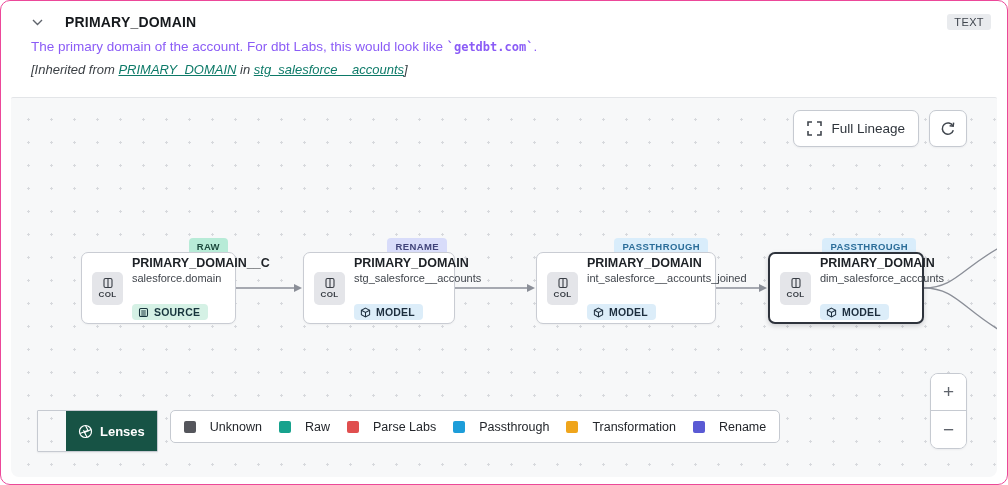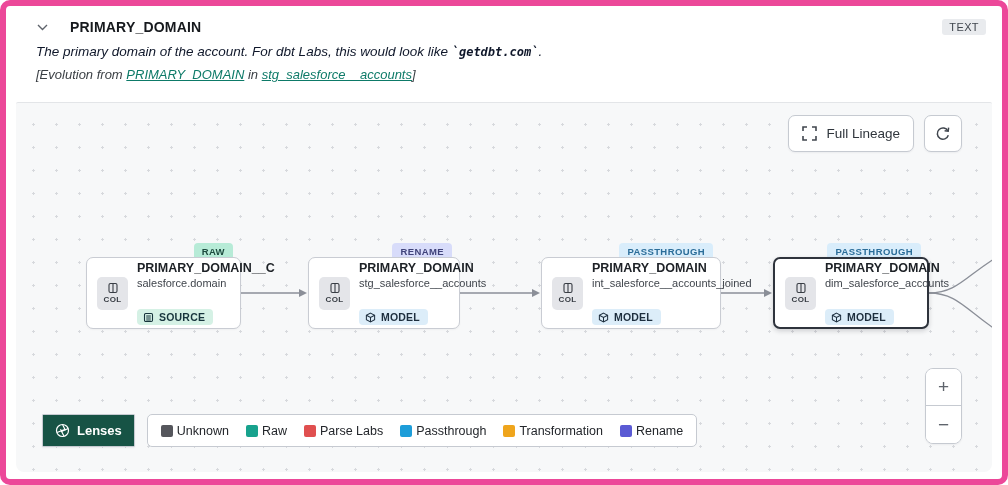--- a/index.html
+++ b/index.html
@@ -1,28 +1,28 @@
 <!DOCTYPE html>
 <html><head>
 <meta charset="utf-8">
 <style>
   * { box-sizing: border-box; margin: 0; padding: 0; }
   html,body { width:1008px; height:485px; background:#fff; font-family:"Liberation Sans", sans-serif; }
   .card { position:absolute; inset:0; width:1008px; height:485px; background:#fff;
-          border:6px solid #ec4899; border-radius:10px; overflow:hidden; }
+          border:1px solid #ec4899; border-radius:10px; overflow:hidden; }
 
   
   .hdr { position:relative; padding:13px 18px 0 28px; }
   .hdr-row { display:flex; align-items:center; }
   .chev-btn { width:16px; height:16px; display:flex; align-items:center; justify-content:center;
               color:#5f646c; cursor:pointer; background:none; border:none; }
   .hdr-title { margin-left:20px; font-size:14px; font-weight:700; color:#16191d; letter-spacing:.2px; }
   .type-badge { position:absolute; right:16px; top:13px; background:#e9ebee; color:#40464e;
                 font-size:11px; font-weight:500; padding:2px 7px; border-radius:3px; letter-spacing:.4px; }
-  .desc { margin:9px 0 0 2px; font-style:italic; font-size:13.5px; color:#0f172a; }
+  .desc { margin:9px 0 0 2px; font-size:13.5px; color:#8b5cf6; }
   .desc code { font-family:"DejaVu Sans Mono", monospace; font-weight:700; font-size:12px; }
   .inherited { margin:8px 0 10px 2px; font-style:italic; font-size:13px; color:#3a3f44; }
   .inherited a { color:#0d7a68; text-decoration:underline; cursor:pointer; }
 
   
   .canvas { position:absolute; left:10px; right:10px; top:96px; bottom:7px;
             background:#f7f8f9; border-top:1px solid #e3e5e8;
             border-radius:2px 2px 8px 8px;
             background-image:radial-gradient(circle, #d7d9dd 1px, transparent 1.3px);
             background-size:23px 23px; background-position:6px 10px; overflow:hidden; }
@@ -52,28 +52,28 @@
   .node-body { display:flex; flex-direction:column; gap:2px; min-width:0; }
   .node-title { font-size:12.5px; font-weight:700; color:#1d2126; white-space:nowrap; }
   .node-sub { font-size:11px; color:#40454c; white-space:nowrap; }
   .res-badge { display:inline-flex; align-items:center; gap:5px; align-self:flex-start;
                margin-top:18px; padding:2px 8px 2px 6px; border-radius:4px;
                font-size:10.5px; font-weight:600; letter-spacing:.2px; }
 
   
   .bottom-bar { position:absolute; left:26px; bottom:25px; display:flex; gap:12px; align-items:stretch; z-index:3; }
   .lens-group { display:flex; border-radius:1px; overflow:hidden; border:1px solid #c6cad1;
-                box-shadow:0 1px 2px rgba(20,24,31,.06); height:33px; }
+                box-shadow:0 1px 2px rgba(20,24,31,.06); height:42px;padding-left:28px; }
   .lens-left { display:flex; align-items:center; gap:7px; color:#fff; font-size:13px; font-weight:600;
                padding:0 12px; cursor:pointer; border:none; font-family:inherit; }
   .lens-right { display:flex; align-items:center; gap:8px; background:#fff; padding:0 12px;
                 font-size:13.5px; color:#23262b; cursor:pointer; border:none; border-left:1px solid #c6cad1; font-family:inherit; }
   .legend { display:flex; align-items:center; gap:17px; background:#fff; border:1px solid #c6cad1;
             border-radius:5px; padding:0 13px; height:33px; }
-  .legend-item { display:flex; align-items:center; gap:4px; font-size:12.5px; color:#23262b; }
+  .legend-item { display:flex; align-items:center; gap:14px; font-size:12.5px; color:#23262b; }
   .swatch { width:12px; height:12px; border-radius:2px; }
 
   
   .zoom-ctrl { position:absolute; right:30px; bottom:28px; width:37px; border:1px solid #c6cad1;
                border-radius:8px; background:#fff; overflow:hidden; z-index:3;
                box-shadow:0 1px 2px rgba(20,24,31,.05); }
   .zoom-btn { width:100%; height:37px; background:#fff; border:none; font-size:19px; color:#5f646c;
               cursor:pointer; display:flex; align-items:center; justify-content:center; font-family:inherit; }
   .zoom-btn:first-child { border-bottom:1px solid #c6cad1; }
 </style>
@@ -88,21 +88,21 @@
         <svg width="11" height="7" viewBox="0 0 11 7">
             <polyline points="1,1 5.5,5.5 10,1" fill="none" stroke="currentColor" stroke-width="1.4"></polyline>
           </svg>
       </button>
       <span class="hdr-title">PRIMARY_DOMAIN</span>
     </div>
     <span class="type-badge">TEXT</span>
 
     <p class="desc"><span>The primary domain of the account. For dbt Labs, this would look like </span><code>`getdbt.com`</code><span>.</span></p>
 
-    <p class="inherited"><span>[Evolution from </span><a>PRIMARY_DOMAIN</a><span> in </span><a>stg_salesforce__accounts</a><span>]</span></p>
+    <p class="inherited"><span>[Inherited from </span><a>PRIMARY_DOMAIN</a><span> in </span><a>stg_salesforce__accounts</a><span>]</span></p>
   </div>
 
   <div class="canvas">
 
     <svg class="edges" width="988" height="382" viewBox="0 0 988 382">
       <g stroke="#8b8f98" stroke-width="1.3" fill="none">
         <path d="M225,190 L284,190"></path>
         <path d="M444,190 L517,190"></path>
         <path d="M705,190 L749,190"></path>
         <path d="M913,190 C945,190 952,168 995,146"></path>

